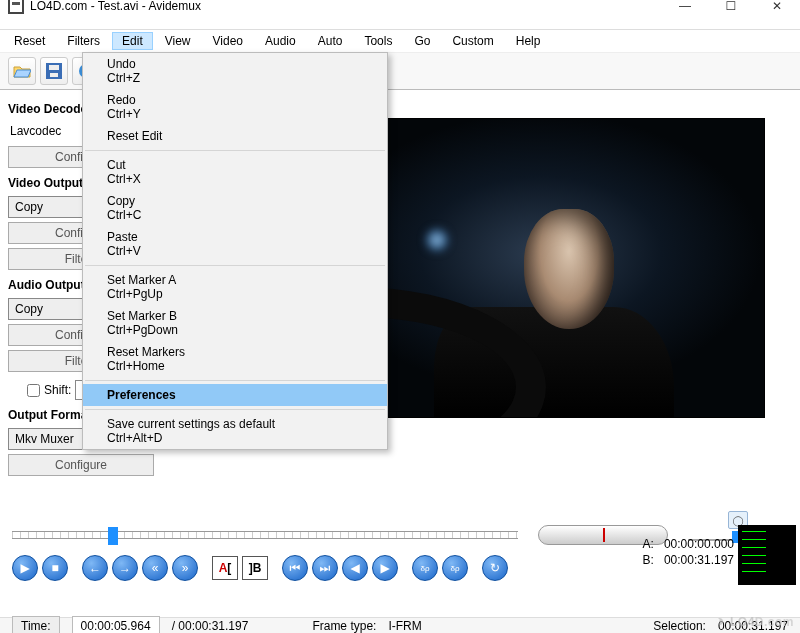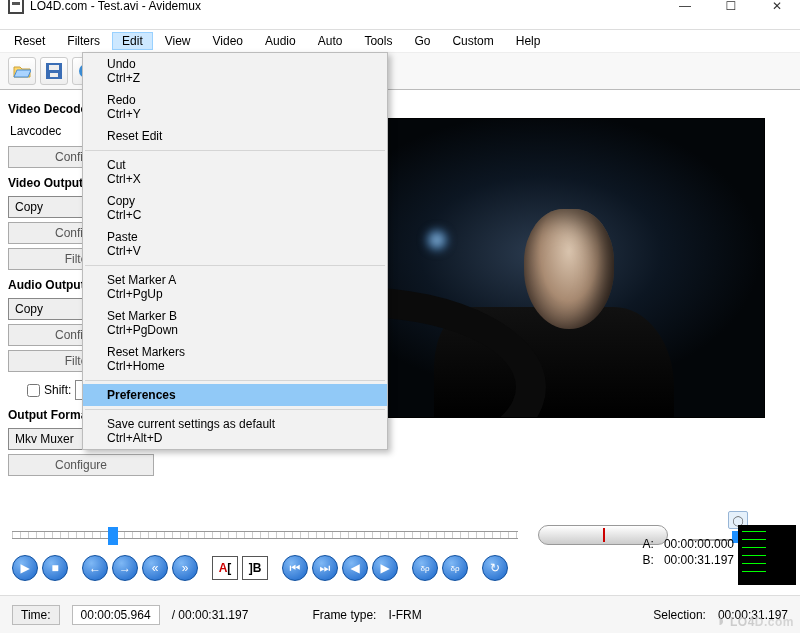--- a/index.html
+++ b/index.html
@@ -58,21 +58,21 @@
 .controls { height: 40px; display: flex; align-items: center; gap: 4px; padding: 4px 12px; }
 .ctrl-btn { width: 26px; height: 26px; border-radius: 50%; background: radial-gradient(circle at 35% 30%, #7fb8f5, #1864c8); border: 1px solid #0d4fa0; display:flex; align-items:center; justify-content:center; color:#fff; font-size:11px; }
 .mark-btn { width: 26px; height: 24px; border: 1px solid #555; background:#fff; display:flex; align-items:center; justify-content:center; font-weight:bold; }
 .mark-btn.a span { color:#c00; }
 .controls .gap { width: 6px; }
 .ab-block { position:absolute; right: 66px; bottom: 66px; font-size:12px; }
 .ab-block div { display:flex; gap:10px; justify-content:flex-end; margin-top:2px; }
 .wave { position:absolute; right:4px; bottom:48px; width:58px; height:60px; background:#000; }
 .wave .ln { position:absolute; left:4px; height:1px; background:#0f0; width:24px; }
 
-.status { position: absolute; left:0; right:0; bottom:0; height:38px; display:flex; align-items:center; gap: 12px; padding: 0 12px; background:#f6f6f6; border-top:1px solid #ddd; }
+.status { position: absolute; left:0; right:0; bottom:0; height:16px; display:flex; align-items:center; gap: 12px; padding: 0 12px; background:#f6f6f6; border-top:1px solid #ddd; }
 .status .field { padding: 2px 8px; border:1px solid #bbb; background:#eee; }
 .status .txt { }
 .watermark { position:absolute; right:6px; bottom:3px; font-size:16px; font-weight:600; color:#bbb; opacity:.7; letter-spacing:.5px; pointer-events:none; }
 .watermark .d { color:#c7c7c7; }
 </style>
 </head>
 <body>
 
 <div class="titlebar">
   <svg class="app-icon" viewBox="0 0 16 16">

